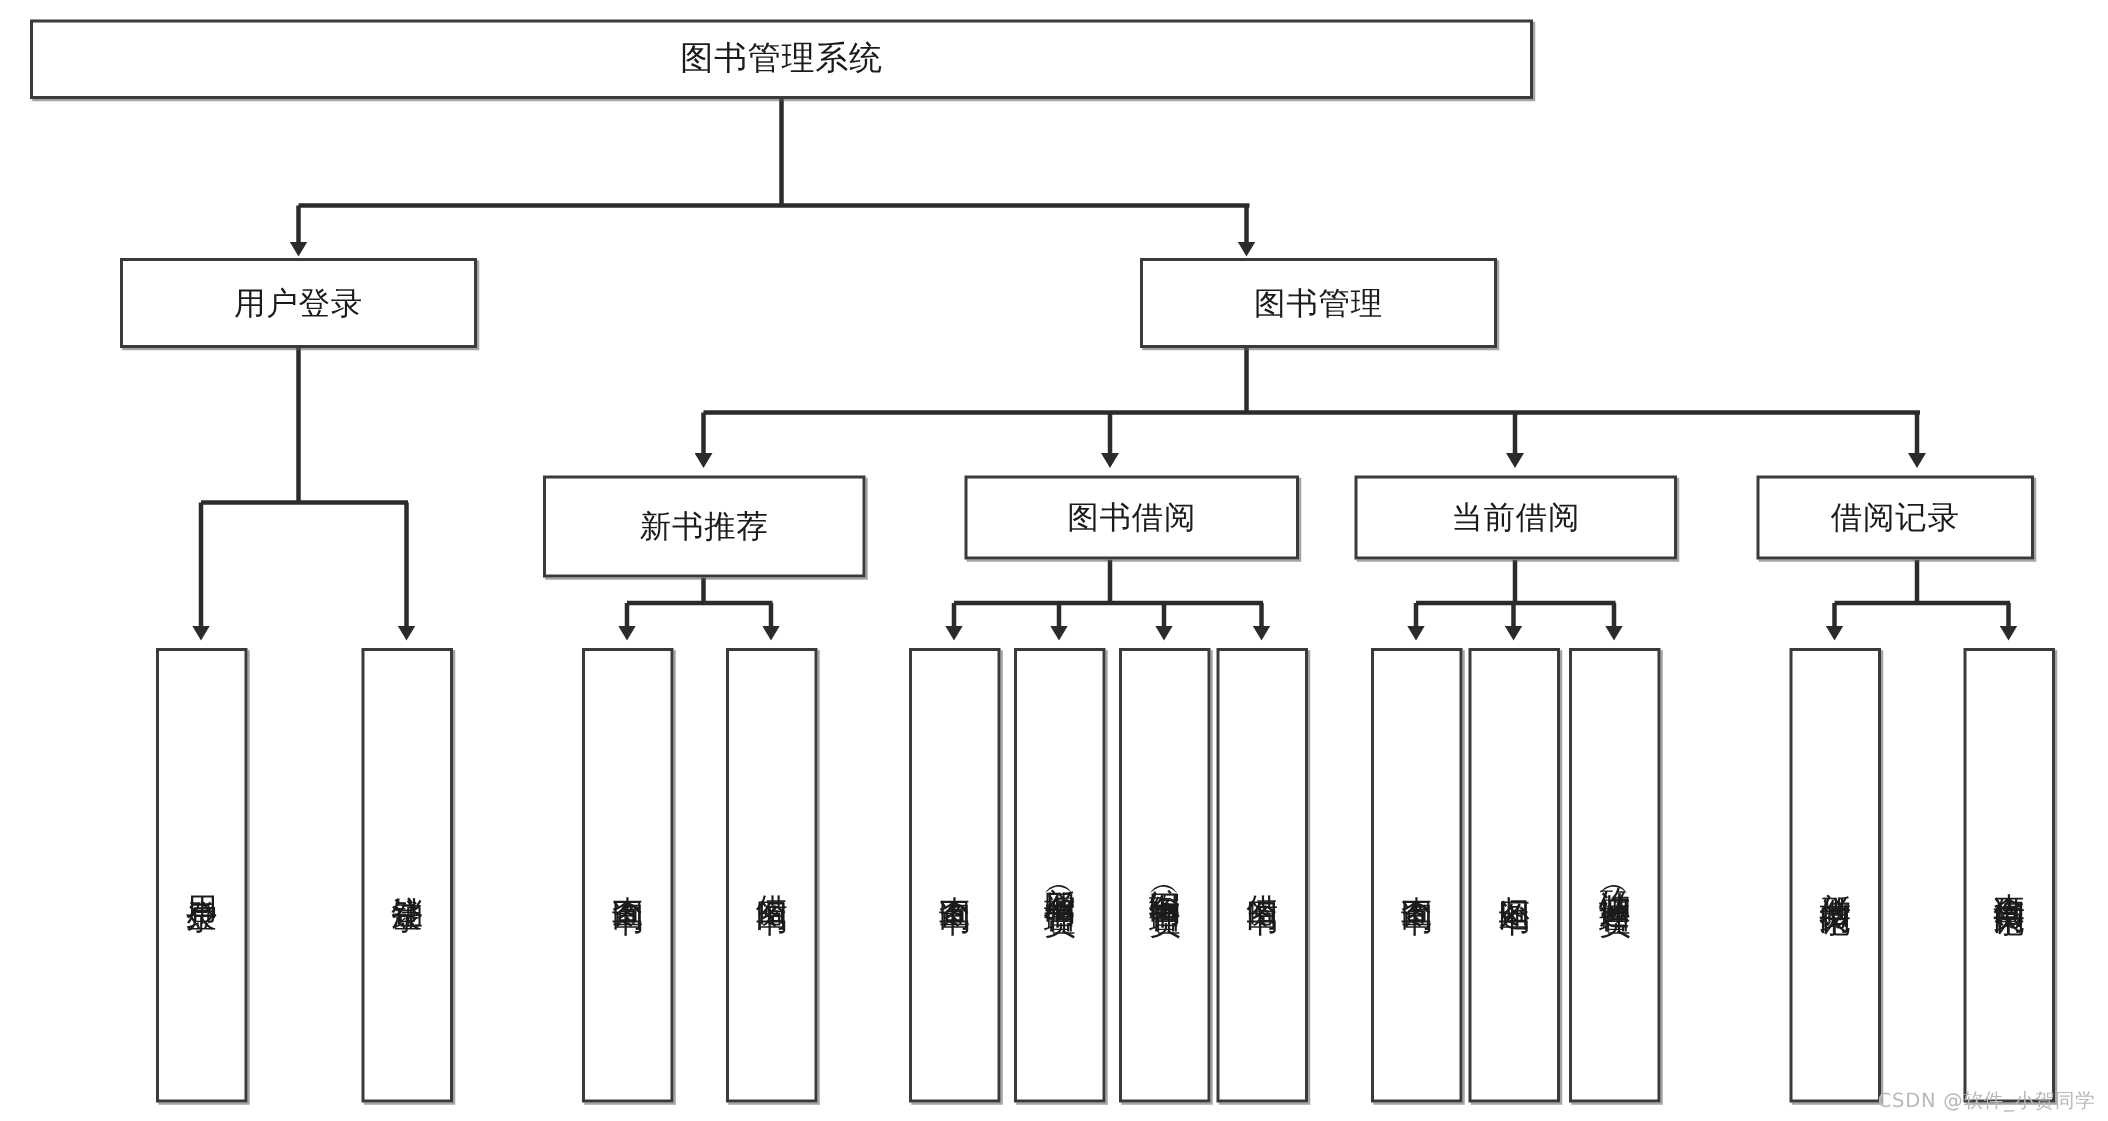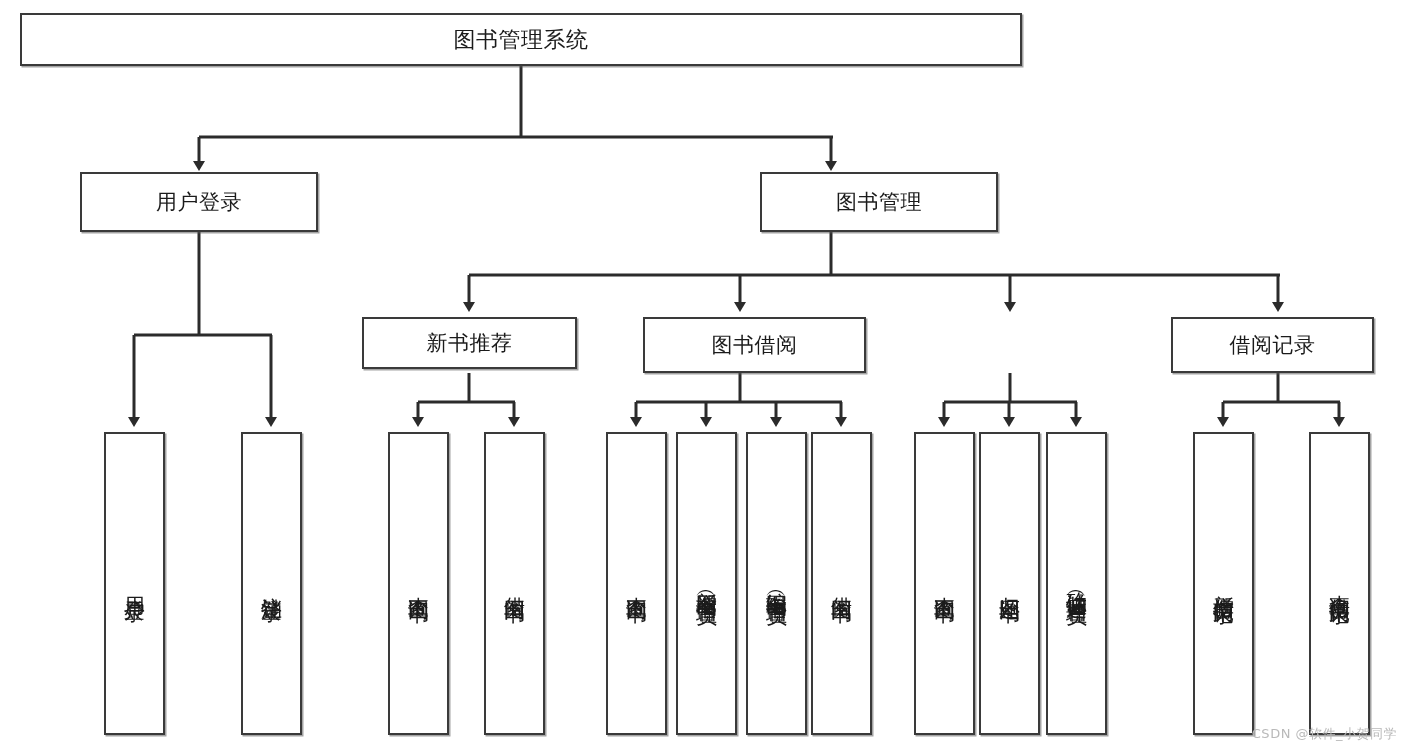--- a/index.html
+++ b/index.html
@@ -129,30 +129,33 @@
   </div>
 
   <div class="node" style="left:80px; top:172px; width:238px; height:60px;">
     <span class="label">用户登录</span>
   </div>
 
   <div class="node" style="left:712px; top:172px; width:238px; height:60px;margin-left:48px;">
     <span class="label">图书管理</span>
   </div>
 
-  <div class="node" style="left:362px; top:317px; width:215px; height:52px;">
+  <div class="node" style="left:362px; top:317px; width:215px; height:68px;">
     <span class="label">新书推荐</span>
   </div>
 
   <div class="node" style="left:643px; top:317px; width:223px; height:56px;">
     <span class="label">图书借阅</span>
   </div>
 
-
-  <div class="node" style="left:1171px; top:317px; width:203px; height:56px;">
+  <div class="node" style="left:903px; top:317px; width:215px; height:56px;">
+    <span class="label">当前借阅</span>
+  </div>
+
+  <div class="node" style="left:1171px; top:317px; width:185px; height:56px;">
     <span class="label">借阅记录</span>
   </div>
 
   <div class="node leaf" style="left:104px; top:432px; width:61px; height:303px;">
     <span class="label">用户登录</span>
   </div>
 
   <div class="node leaf" style="left:241px; top:432px; width:61px; height:303px;">
     <span class="label">注销登录</span>
   </div>

